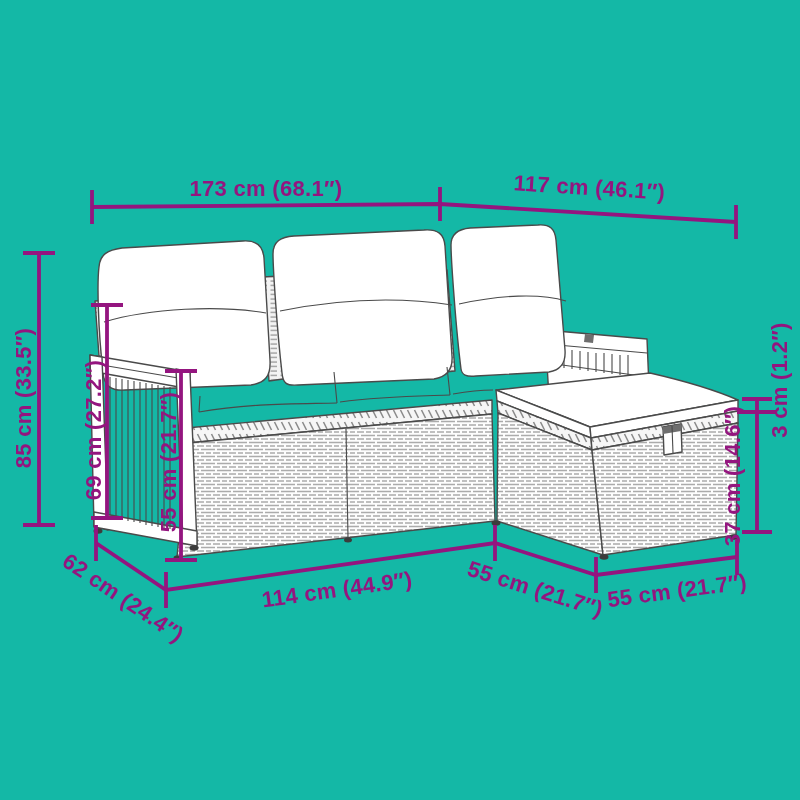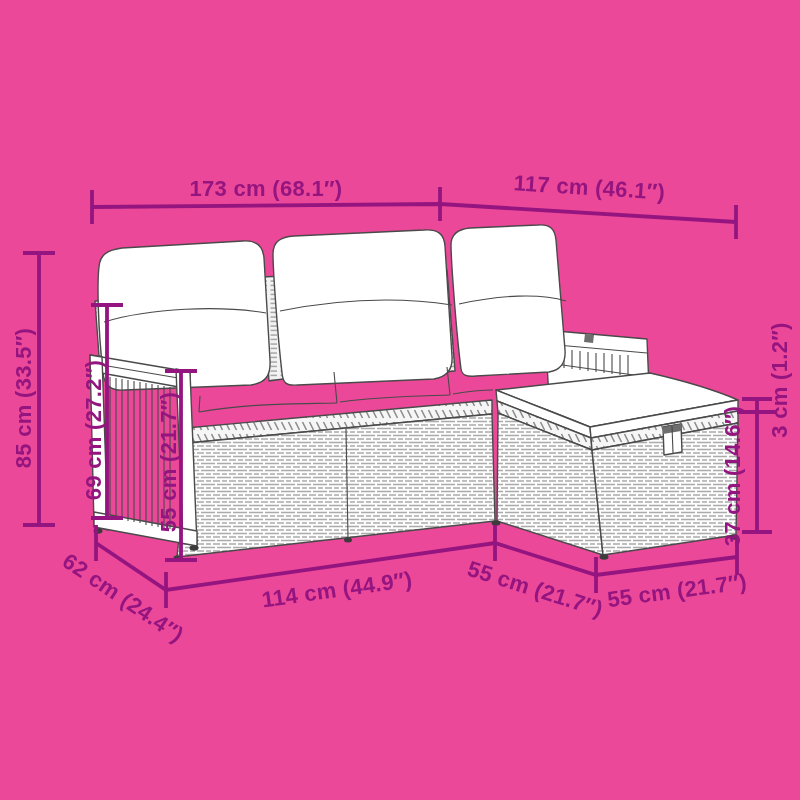--- a/index.html
+++ b/index.html
@@ -1,16 +1,16 @@
 <!DOCTYPE html>
 <html style="--accent: #94157F; --line: #4a4a4a;"><head>
 <meta charset="utf-8">
 <style>
   html,body{margin:0;padding:0;background:#ffffff;}
-  .canvas{position:relative;width:800px;height:800px;background:#ec4899;overflow:hidden;}
+  .canvas{position:relative;width:800px;height:800px;background:#14b8a6;overflow:hidden;}
   svg{display:block;}
   .dim-label{
     font-family:"Liberation Sans", sans-serif;
     font-weight:700;
     font-size:22px;
     fill:var(--accent,#94157F);
     text-anchor:middle;
     letter-spacing:0.3px;
   }
   .dim-stroke{stroke:var(--accent,#94157F);stroke-width:3.8;fill:none;stroke-linecap:butt;}

